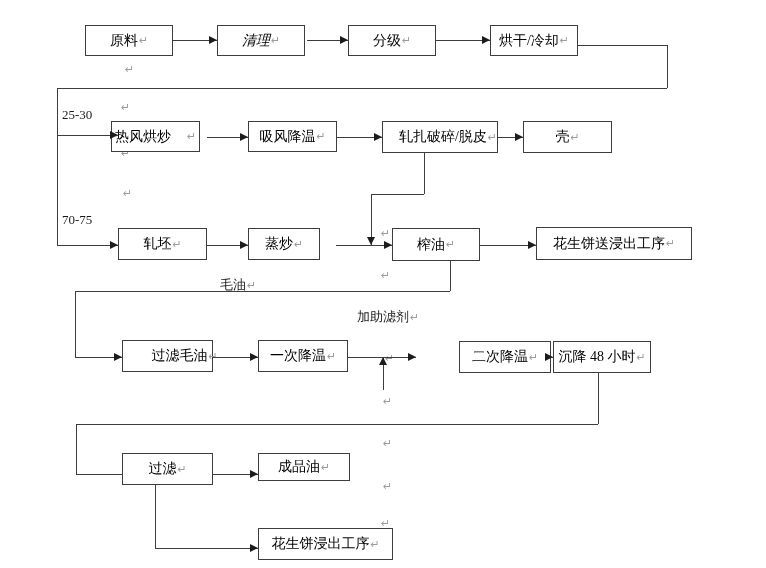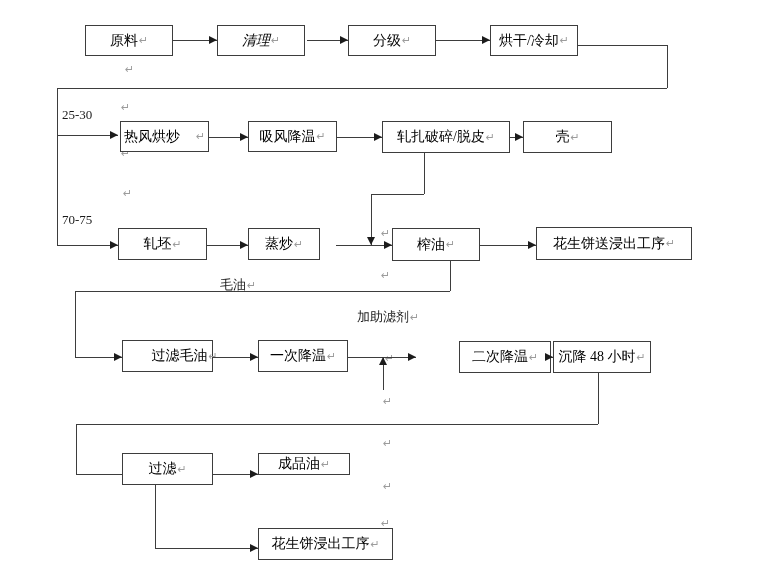--- a/index.html
+++ b/index.html
@@ -78,29 +78,29 @@
       <span class="pcr">↵</span>
     </div>
     <div class="node" style="left: 348px; top: 25px; width: 88px; height: 31px;">
       <span>分级</span>
       <span class="pcr">↵</span>
     </div>
     <div class="node" style="left: 490px; top: 25px; width: 88px; height: 31px;">
       <span>烘干/冷却</span>
       <span class="pcr">↵</span>
     </div>
-    <div class="node" style="left: 120px; top: 121px; width: 89px; height: 31px; gap: 15px;">
+    <div class="node" style="left: 111px; top: 121px; width: 89px; height: 31px; gap: 15px;">
       <span>热风烘炒</span>
       <span class="pcr">↵</span>
     </div>
     <div class="node" style="left: 248px; top: 121px; width: 89px; height: 31px;">
       <span>吸风降温</span>
       <span class="pcr">↵</span>
     </div>
-    <div class="node" style="left: 382px; top: 121px; width: 128px; height: 32px;">
+    <div class="node" style="left: 382px; top: 121px; width: 116px; height: 32px; justify-content: flex-end;">
       <span>轧扎破碎/脱皮</span>
       <span class="pcr">↵</span>
     </div>
     <div class="node" style="left: 523px; top: 121px; width: 89px; height: 32px;">
       <span>壳</span>
       <span class="pcr">↵</span>
     </div>
     <div class="node" style="left: 118px; top: 228px; width: 89px; height: 32px;">
       <span>轧坯</span>
       <span class="pcr">↵</span>
@@ -130,21 +130,21 @@
       <span class="pcr">↵</span>
     </div>
     <div class="node" style="left: 553px; top: 341px; width: 98px; height: 32px;">
       <span>沉降 48 小时</span>
       <span class="pcr">↵</span>
     </div>
     <div class="node" style="left: 122px; top: 453px; width: 91px; height: 32px;">
       <span>过滤</span>
       <span class="pcr">↵</span>
     </div>
-    <div class="node" style="left: 258px; top: 453px; width: 92px; height: 22px;">
+    <div class="node" style="left: 258px; top: 453px; width: 92px; height: 28px;">
       <span>成品油</span>
       <span class="pcr">↵</span>
     </div>
     <div class="node" style="left: 258px; top: 528px; width: 135px; height: 32px; align-items: center;">
       <span>花生饼浸出工序</span>
       <span class="pcr">↵</span>
     </div>
     <div class="ann" style="left: 62px; top: 108px;"><span>25-30</span></div>
     <div class="ann" style="left: 62px; top: 213px;"><span>70-75</span></div>
     <div class="ann" style="left: 220px; top: 278px;"><span>毛油</span><span class="pcr">↵</span></div>

